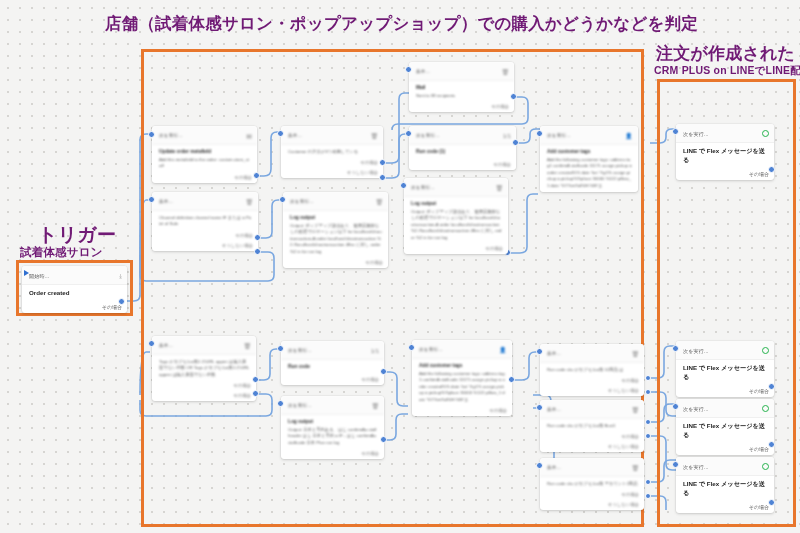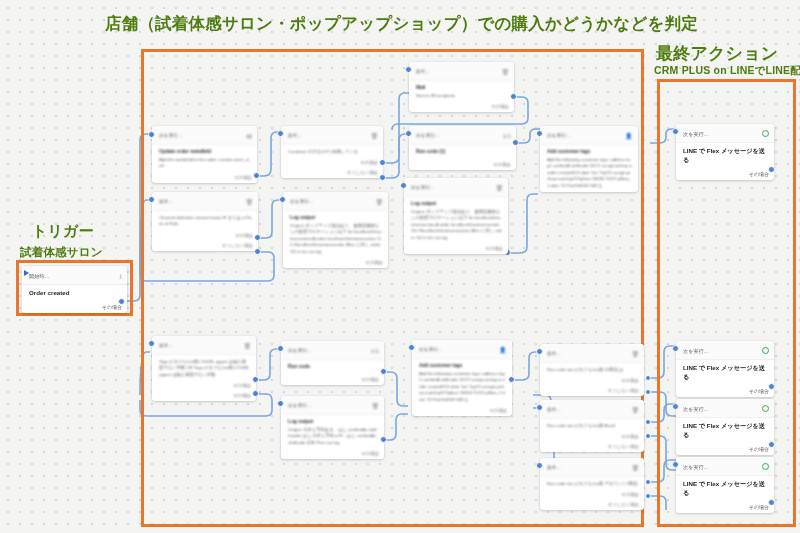--- a/index.html
+++ b/index.html
@@ -14,30 +14,30 @@
     position:absolute;inset:0;
     background-color:#f4f4f3;
     background-image:radial-gradient(#d6d5d2 0.9px, transparent 1px);
     background-size:12px 12px;
     background-position:2px 2px;
   }
 
   
   .anno-title{
     position:absolute;
-    color:#4d7c0f;
+    color:#701a75;
     font-weight:bold;
     white-space:nowrap;
     letter-spacing:0.2px;
     text-align:right;
   }
   #title-main{ left:105px; top:13px; font-size:16.5px; }
   #label-final{ left:656px; top:42px; font-size:17px; }
   #label-final-sub{ left:654px; top:64px; font-size:10.5px; font-weight:bold;}
-  #label-trigger{ left:32px; top:222px; font-size:15px; }
+  #label-trigger{ left:38px; top:222px; font-size:19px; }
   #label-trigger-sub{ left:20px; top:245px; font-size:11.5px; }
 
   .anno-box{
     position:absolute;
     border:3px solid #e8762c;
     box-sizing:border-box;
     pointer-events:none;
   }
   #box-main{ left:141px; top:49px; width:503px; height:478px; }
   #box-final{ left:657px; top:79px; width:139px; height:448px; }
@@ -150,21 +150,21 @@
   <path class="wire" d="M650,436 H660 Q666,436 666,442 V464 Q666,470 672,470 H676"></path>
   <path class="wire" d="M650,482 H658 Q664,482 664,476 V466 Q664,460 670,460 H676"></path>
   <path class="wire" d="M650,496 H660 Q666,496 666,502 V510"></path>
 </svg>
 
 <div class="anno-box" id="box-main"></div>
 <div class="anno-box" id="box-final"></div>
 <div class="anno-box" id="box-trigger"></div>
 
 <div class="anno-title" id="title-main">店舗（試着体感サロン・ポップアップショップ）での購入かどうかなどを判定</div>
-<div class="anno-title" id="label-final">最終アクション</div>
+<div class="anno-title" id="label-final">注文が作成された</div>
 <div class="anno-title" id="label-final-sub">CRM PLUS on LINEでLINE配信</div>
 <div class="anno-title" id="label-trigger">トリガー</div>
 <div class="anno-title" id="label-trigger-sub">試着体感サロン</div>
 
 <div class="node readable" style="left:22px;top:266px;width:105px;">
   <div class="node-head">
     <span class="h-txt">開始時...</span>
     <span class="icon-dl">⤓</span>
   </div>
   <div class="node-body">

